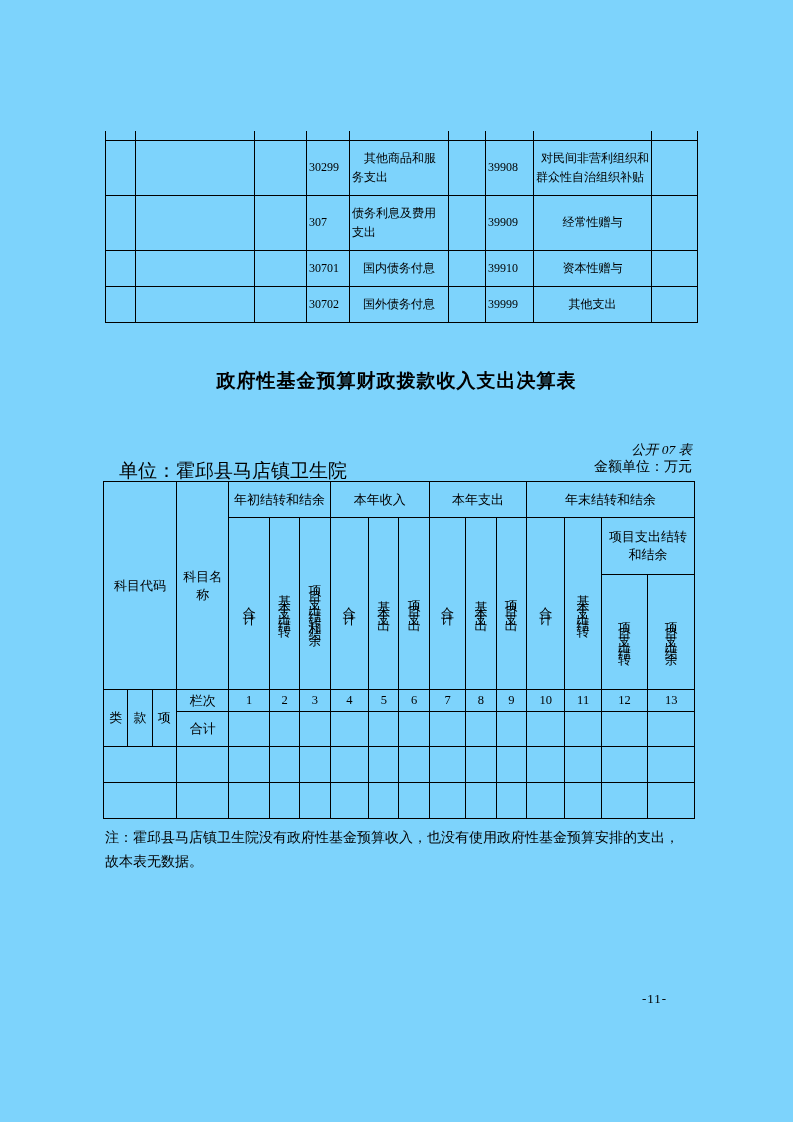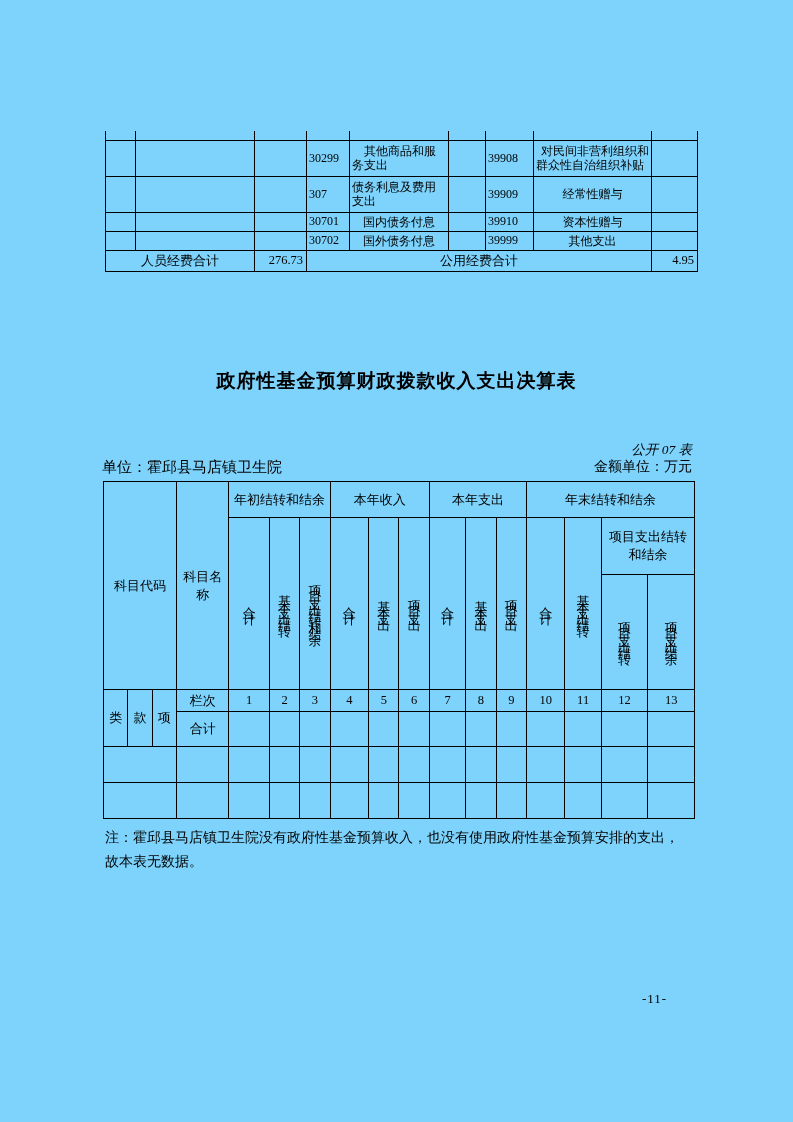--- a/index.html
+++ b/index.html
@@ -10,39 +10,39 @@
     margin:0 auto; overflow:hidden;
   }
   table { border-collapse:collapse; table-layout:fixed; }
   td, th { border:1px solid #000; font-weight:normal; vertical-align:middle; overflow:hidden; }
 
   
   .basic-wrap { position:absolute; left:105px; top:131px; width:592px; }
   .basic-table { width:592px; border-top:none; font-size:12px; }
   .basic-table tr.clip td { border-top:none; height:9px; }
   .basic-table td.code { text-align:left; padding-left:2px; }
-  .basic-table td.name { text-align:left; padding:0 2px; line-height:14px; }
+  .basic-table td.name { text-align:left; padding:8px 2px; line-height:19px; }
   .basic-table td.name.ind1 { text-indent:12px; }
   .basic-table td.name.ind2 { text-indent:5px;margin-left:32px; }
   .basic-table td.name.ctr { text-align:center; text-indent:0; }
   .basic-table td.val { text-align:right; padding-right:3px; font-size:12.5px; }
   .basic-table td.sum-label { text-align:center; font-size:13px; }
   .basic-table tr.r2l { height:36px; }
   .basic-table tr.r1l { height:19px; }
   .basic-table tr.rsum { height:21px; }
   .note1 { position:absolute; left:105px; top:277px; font-size:13.5px; }
 
   
   .fund-title {
     position:absolute; left:0; top:368px; width:793px; text-align:center;
     font-family:"Liberation Sans","DejaVu Sans",sans-serif;
     font-weight:bold; font-size:19px; letter-spacing:1px;
   }
   .sheet-label { position:absolute; top:441px; right:101px; font-size:13.5px;font-style:italic; }
-  .unit-label { position:absolute; top:458px; left:102px; font-size:15px; }
+  .unit-label { position:absolute; top:458px; left:119px; font-size:19px; }
   .amount-unit-label { position:absolute; top:458px; right:101px; font-size:14px; }
 
   
   .fund-wrap { position:absolute; left:103px; top:481px; width:592px; }
   .fund-table { width:592px; font-size:13px; }
   .fund-table th, .fund-table td { text-align:center; padding:0 2px; }
   .fund-table tr.hr-group { height:36px; }
   .fund-table tr.hr-sub { height:57px; }
   .fund-table tr.hr-vert { height:115px; }
   .fund-table tr.r-num { height:22px; }
@@ -126,26 +126,20 @@
         <td></td>
             <td></td>
         <td></td>
         <td class="code">30702</td>
         <td class="name ctr">国外债务付息</td>
         <td class="val"></td>
         <td class="code">39999</td>
         <td class="name ctr">其他支出</td>
         <td class="val"></td>
       </tr>
-      <tr class="rsum">
-        <td class="sum-label" colspan="2">人员经费合计</td>
-        <td class="val">276.73</td>
-        <td class="sum-label" colspan="5">公用经费合计</td>
-        <td class="val">4.95</td>
-      </tr>
     </tbody>
       </table>
   </div>
 
   <div class="fund-title">政府性基金预算财政拨款收入支出决算表</div>
   <div class="sheet-label">公开 07 表</div>
   <div class="unit-label">单位：霍邱县马店镇卫生院</div>
   <div class="amount-unit-label">金额单位：万元</div>
 
   <div class="fund-wrap">

